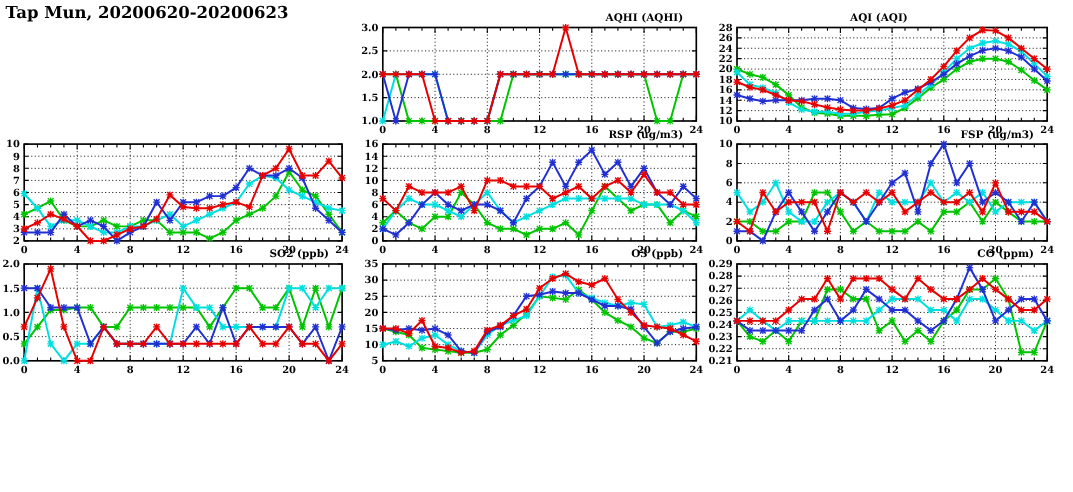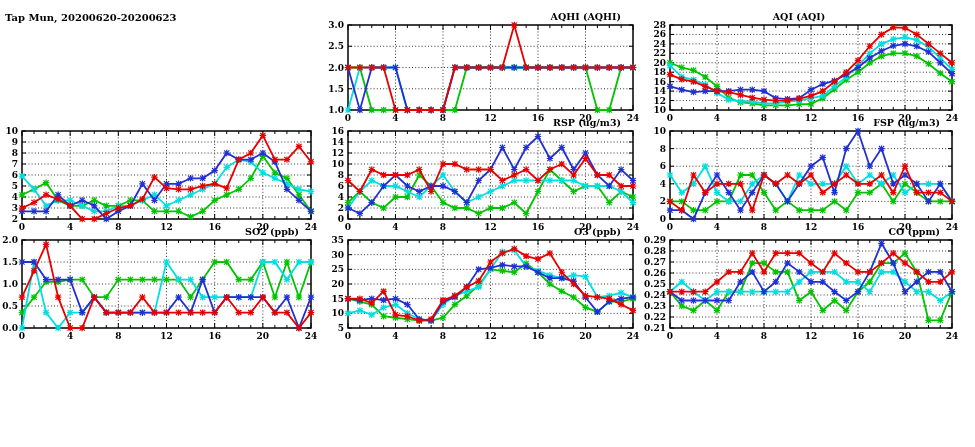--- a/index.html
+++ b/index.html
@@ -1,18 +1,18 @@
 <!DOCTYPE html>
 <html><head>
 <meta charset="utf-8">
 <style>
   html,body{margin:0;padding:0;background:#ffffff;}
   #page{position:relative;width:975px;height:447px;background:#ffffff;overflow:hidden;
         font-family:"DejaVu Serif",serif;font-weight:bold;color:#000;}
-  #main-title{position:absolute;left:5px;top:12px;font-size:10px;font-weight:bold;white-space:nowrap;}
+  #main-title{position:absolute;left:5px;top:2px;font-size:15px;font-weight:bold;white-space:nowrap;}
   .chart{position:absolute;}
   .chart-title{position:absolute;right:12px;top:-14px;font-size:9.5px;font-weight:bold;white-space:nowrap;}
   .chart svg{position:absolute;left:-34px;top:-16px;overflow:visible;}
   text{font-family:"DejaVu Serif",serif;font-weight:bold;font-size:9px;fill:#000;}
 </style>
 </head>
 <body>
 
 <div id="page">
   <div id="main-title">Tap Mun, 20200620-20200623</div>

